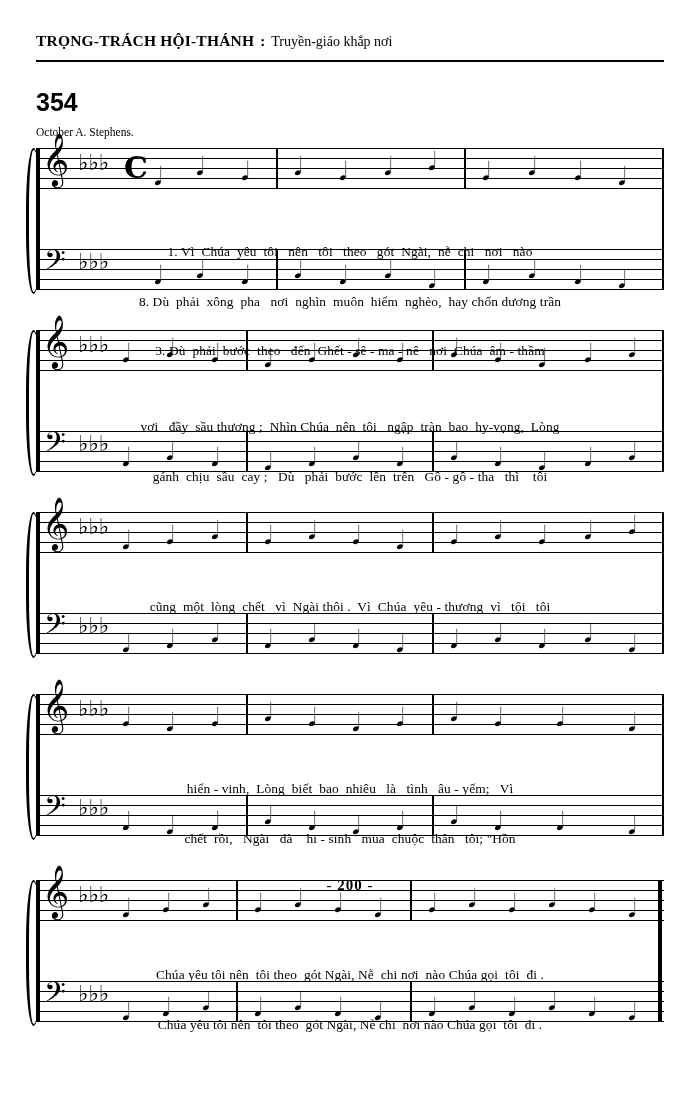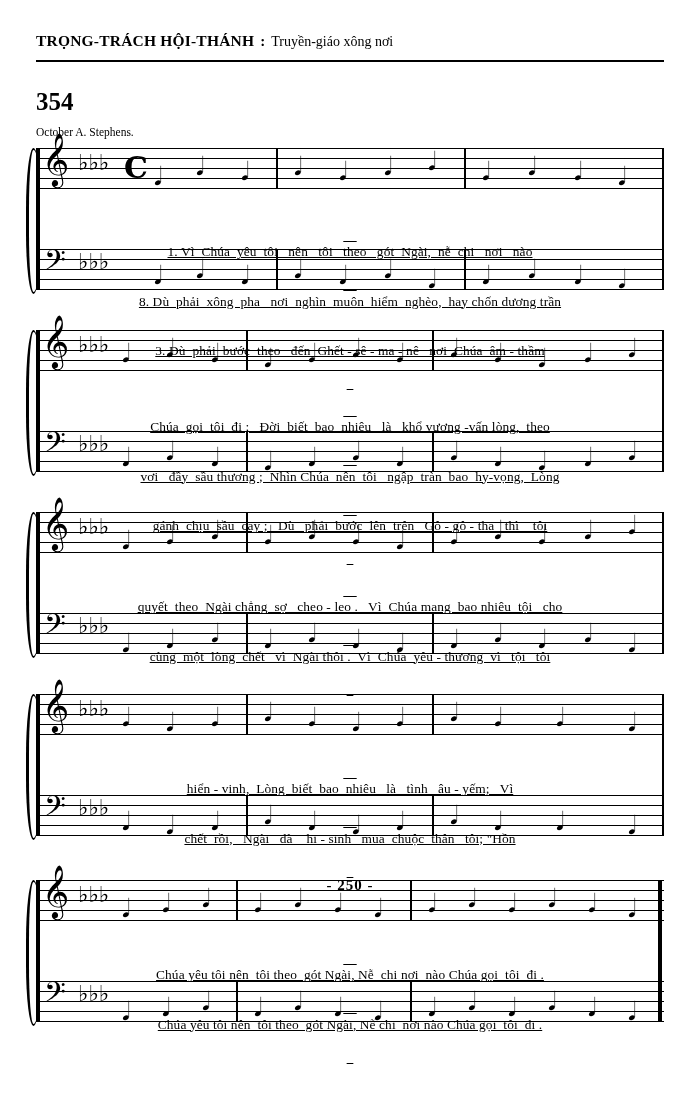--- a/index.html
+++ b/index.html
@@ -55,21 +55,21 @@
     background: #000;
   }
 
   
   .hymn-number {
     position: absolute;
     left: 36px;
     top: 88px;
     font-size: 25px;
     font-weight: bold;
-    font-family: Liberation Serif, serif;
+    font-family: Liberation Sans, sans-serif;
   }
   .hymn-title {
     position: absolute;
     left: 0;
     right: 0;
     top: 90px;
     text-align: center;
     font-size: 24px;
     font-weight: bold;
     letter-spacing: 1.2px;
@@ -171,21 +171,20 @@
 
   
   .lyrics {
     position: absolute;
     left: 36px;
     width: 628px;
     font-family: "Liberation Serif", serif;
     font-size: 13.4px;
     line-height: 16.5px;
     white-space: pre;
-    text-decoration: underline;
   }
   .lyric-line {
     display: block;
     height: 16.5px;
     letter-spacing: 0.1px;
   }
 
   
   .footer {
     position: absolute;
@@ -200,21 +199,21 @@
   }
 </style>
 </head>
 <body>
 
 <div class="page">
 
   <div class="header">
     <span class="header-bold">TRỌNG-TRÁCH HỘI-THÁNH</span>
     <span class="header-sep">:</span>
-    <span class="header-light">Truyền-giáo xông nơi</span>
+    <span class="header-light">Truyền-giáo khắp nơi</span>
   </div>
   <div class="header-rule"></div>
 
   <div class="hymn-number">354</div>
   <div class="composer">October A. Stephens.</div>
 
   <div class="system" style="top:148px;">
 
     <div class="staff" style="position:absolute; top:0; left:0; right:0;">
       <div class="line l0"></div>
@@ -320,21 +319,20 @@
       <div class="barline" style="left:396px;"></div>
       <span class="note" style="left:414px; top:8px;">𝅘𝅥</span>
       <span class="note" style="left:458px; top:14px;">𝅘𝅥</span>
       <span class="note" style="left:502px; top:18px;">𝅘𝅥</span>
       <span class="note" style="left:548px; top:14px;">𝅘𝅥</span>
       <span class="note" style="left:592px; top:8px;">𝅘𝅥</span>
     </div>
   </div>
 
   <div class="lyrics" style="top:386px; text-align:center;">
-    <span class="lyric-line">Chúa  gọi  tôi  đi ;   Đời  biết  bao  nhiêu   là   khổ vương -vấn lòng,  theo</span>
     <span class="lyric-line">vơi   đầy  sầu thương ;  Nhìn Chúa  nên  tôi   ngập  tràn  bao  hy-vọng,  Lòng</span>
     <span class="lyric-line">gánh  chịu  sầu  cay ;   Dù   phải  bước  lên  trên   Gô - gô - tha   thì    tôi</span>
   </div>
 
   <div class="system" style="top:512px;">
     <div class="staff" style="position:absolute; top:0; left:0; right:0;">
       <div class="line l0"></div>
         <div class="line l1"></div>
         <div class="line l2"></div>
         <div class="line l3"></div>
@@ -378,21 +376,20 @@
       <div class="barline" style="left:396px;"></div>
       <span class="note" style="left:414px; top:14px;">𝅘𝅥</span>
       <span class="note" style="left:458px; top:8px;">𝅘𝅥</span>
       <span class="note" style="left:502px; top:14px;">𝅘𝅥</span>
       <span class="note" style="left:548px; top:8px;">𝅘𝅥</span>
       <span class="note" style="left:592px; top:18px;">𝅘𝅥</span>
     </div>
   </div>
 
   <div class="lyrics" style="top:566px; text-align:center;">
-    <span class="lyric-line">quyết  theo  Ngài chẳng  sợ   cheo - leo .   Vì  Chúa mang  bao nhiêu  tội   cho</span>
     <span class="lyric-line">cũng  một  lòng  chết   vì  Ngài thôi .  Vì  Chúa  yêu - thương  vì   tội   tôi</span>
   </div>
 
   <div class="system" style="top:694px;">
     <div class="staff" style="position:absolute; top:0; left:0; right:0;">
       <div class="line l0"></div>
         <div class="line l1"></div>
         <div class="line l2"></div>
         <div class="line l3"></div>
         <div class="line l4"></div>
@@ -496,15 +493,15 @@
       <span class="note" style="left:552px; top:14px;">𝅘𝅥</span>
       <span class="note" style="left:592px; top:18px;">𝅘𝅥</span>
     </div>
   </div>
 
   <div class="lyrics" style="top:934px; text-align:center;">
     <span class="lyric-line">Chúa yêu tôi nên  tôi theo  gót Ngài, Nễ  chi nơi  nào Chúa gọi  tôi  đi .</span>
     <span class="lyric-line">Chúa yêu tôi nên  tôi theo  gót Ngài, Nễ chi  nơi nào Chúa gọi  tôi  đi .</span>
   </div>
 
-  <div class="footer">- 250 -</div>
+  <div class="footer">- 200 -</div>
 
 </div>
 
 </body></html>

